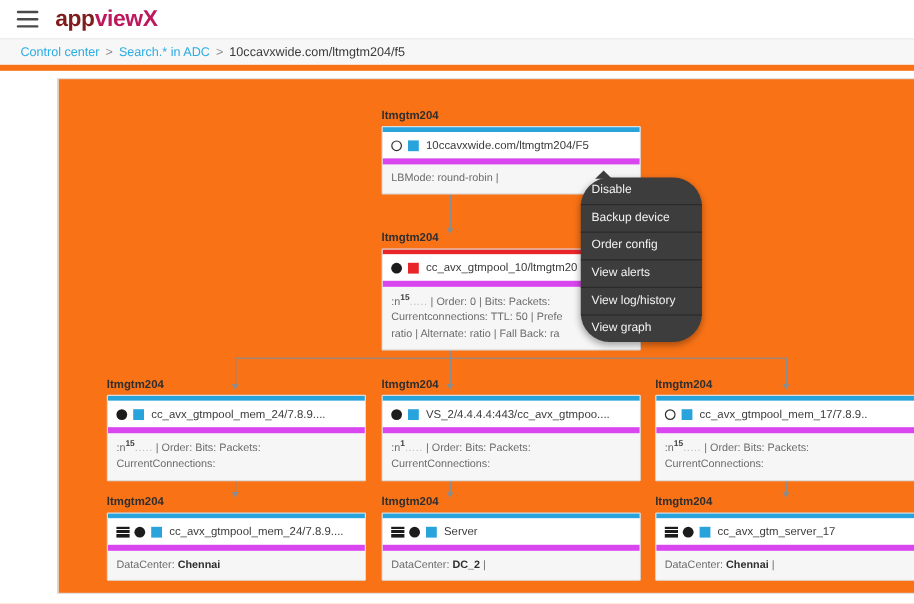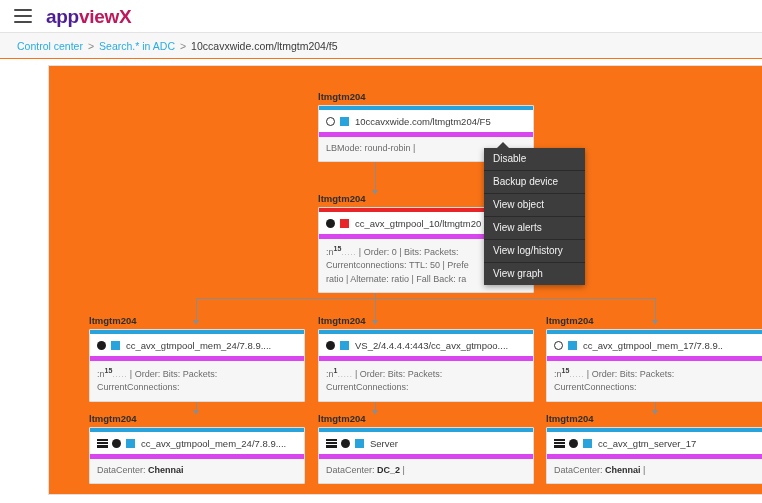--- a/index.html
+++ b/index.html
@@ -23,29 +23,29 @@
     width: 18px; height: 14px;
     margin-left: 14px; margin-right: 14px;
     display: flex; flex-direction: column; justify-content: space-between;
     cursor: pointer;
   }
   .hamburger span { display:block; width: 100%; height: 2px; background: #4a4a4a; border-radius: 1px; }
   .logo {
     font-size: 19px; font-weight: bold; letter-spacing: -0.3px;
     line-height: 1; user-select: none;
   }
-  .logo .app { color: #4c1d95; }
+  .logo .app { color: #7f1d1d; }
   .logo .viewx { color: #be185d; }
 
   
   .breadcrumb {
     position: absolute; left: 0; top: 33px;
     width: 762px; height: 26px;
     background: #f7f7f7;
-    border-bottom: 1px solid #f97316;
+    border-bottom: 5px solid #f97316;
     display: flex; align-items: center;
     padding-left: 17px;
     font-size: 10.5px;
   }
   .crumb-link { color: #2bace2; cursor: pointer; white-space: nowrap; }
   .crumb-sep  { color: #8a8a8a; margin: 0 5px; }
   .crumb-cur  { color: #3b3b3b; white-space: nowrap; }
 
   
   .canvas {
@@ -122,20 +122,21 @@
     border-top: 5px solid #8c8c8c;
   }
 
   
   .ctxmenu {
     position: absolute;
     background: #3d3d3d;
     width: 101px;
     box-shadow: 0 2px 6px rgba(0,0,0,0.35);
     z-index: 50;
+    border-radius: 24px;
   }
   .ctxmenu .caret {
     position: absolute; top: -6px; left: 12px;
     width: 0; height: 0;
     border-left: 7px solid transparent;
     border-right: 7px solid transparent;
     border-bottom: 7px solid #3d3d3d;
   }
   .ctxitem {
     font-size: 10px; color: #f2f2f2;
@@ -322,19 +323,19 @@
         <b>Chennai</b>
         <span>|</span>
       </div>
     </div>
   </div>
 
   <div class="ctxmenu" style="left:435px; top:82px;">
     <div class="caret"></div>
     <div class="ctxitem">Disable</div>
     <div class="ctxitem">Backup device</div>
-    <div class="ctxitem">View object</div>
+    <div class="ctxitem">Order config</div>
     <div class="ctxitem">View alerts</div>
     <div class="ctxitem">View log/history</div>
     <div class="ctxitem">View graph</div>
   </div>
 
 </div>
 
 </body></html>

